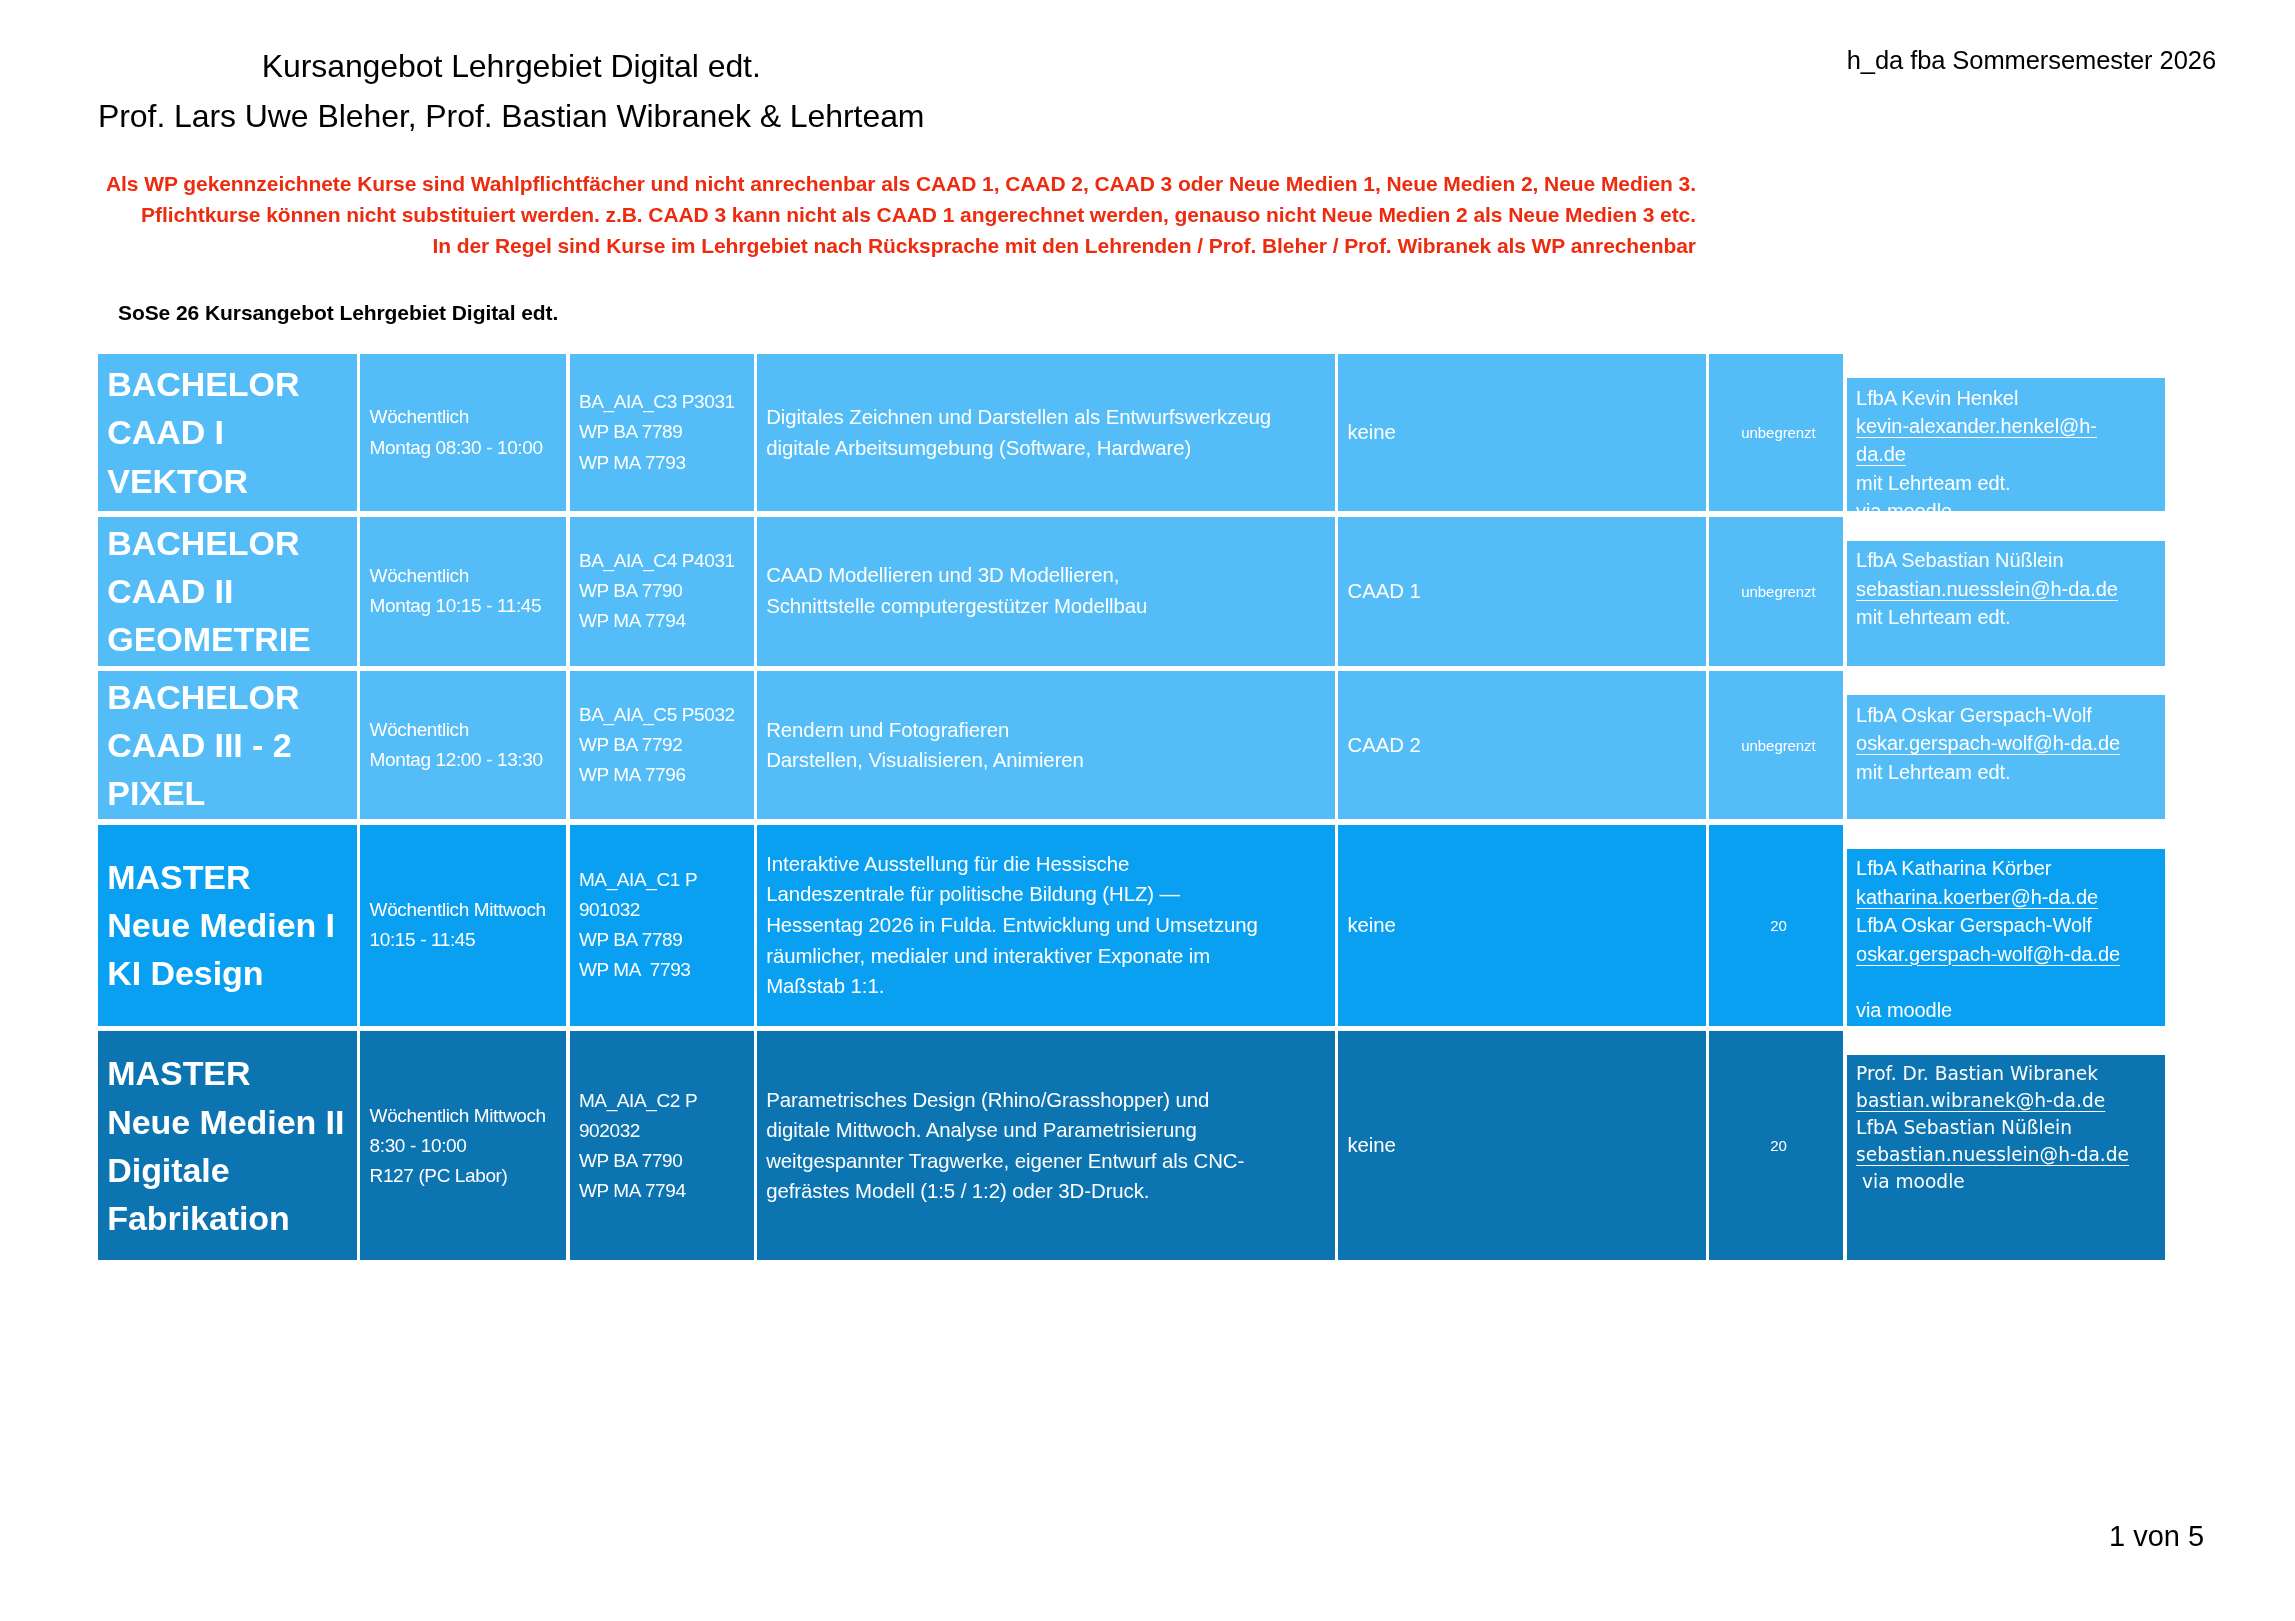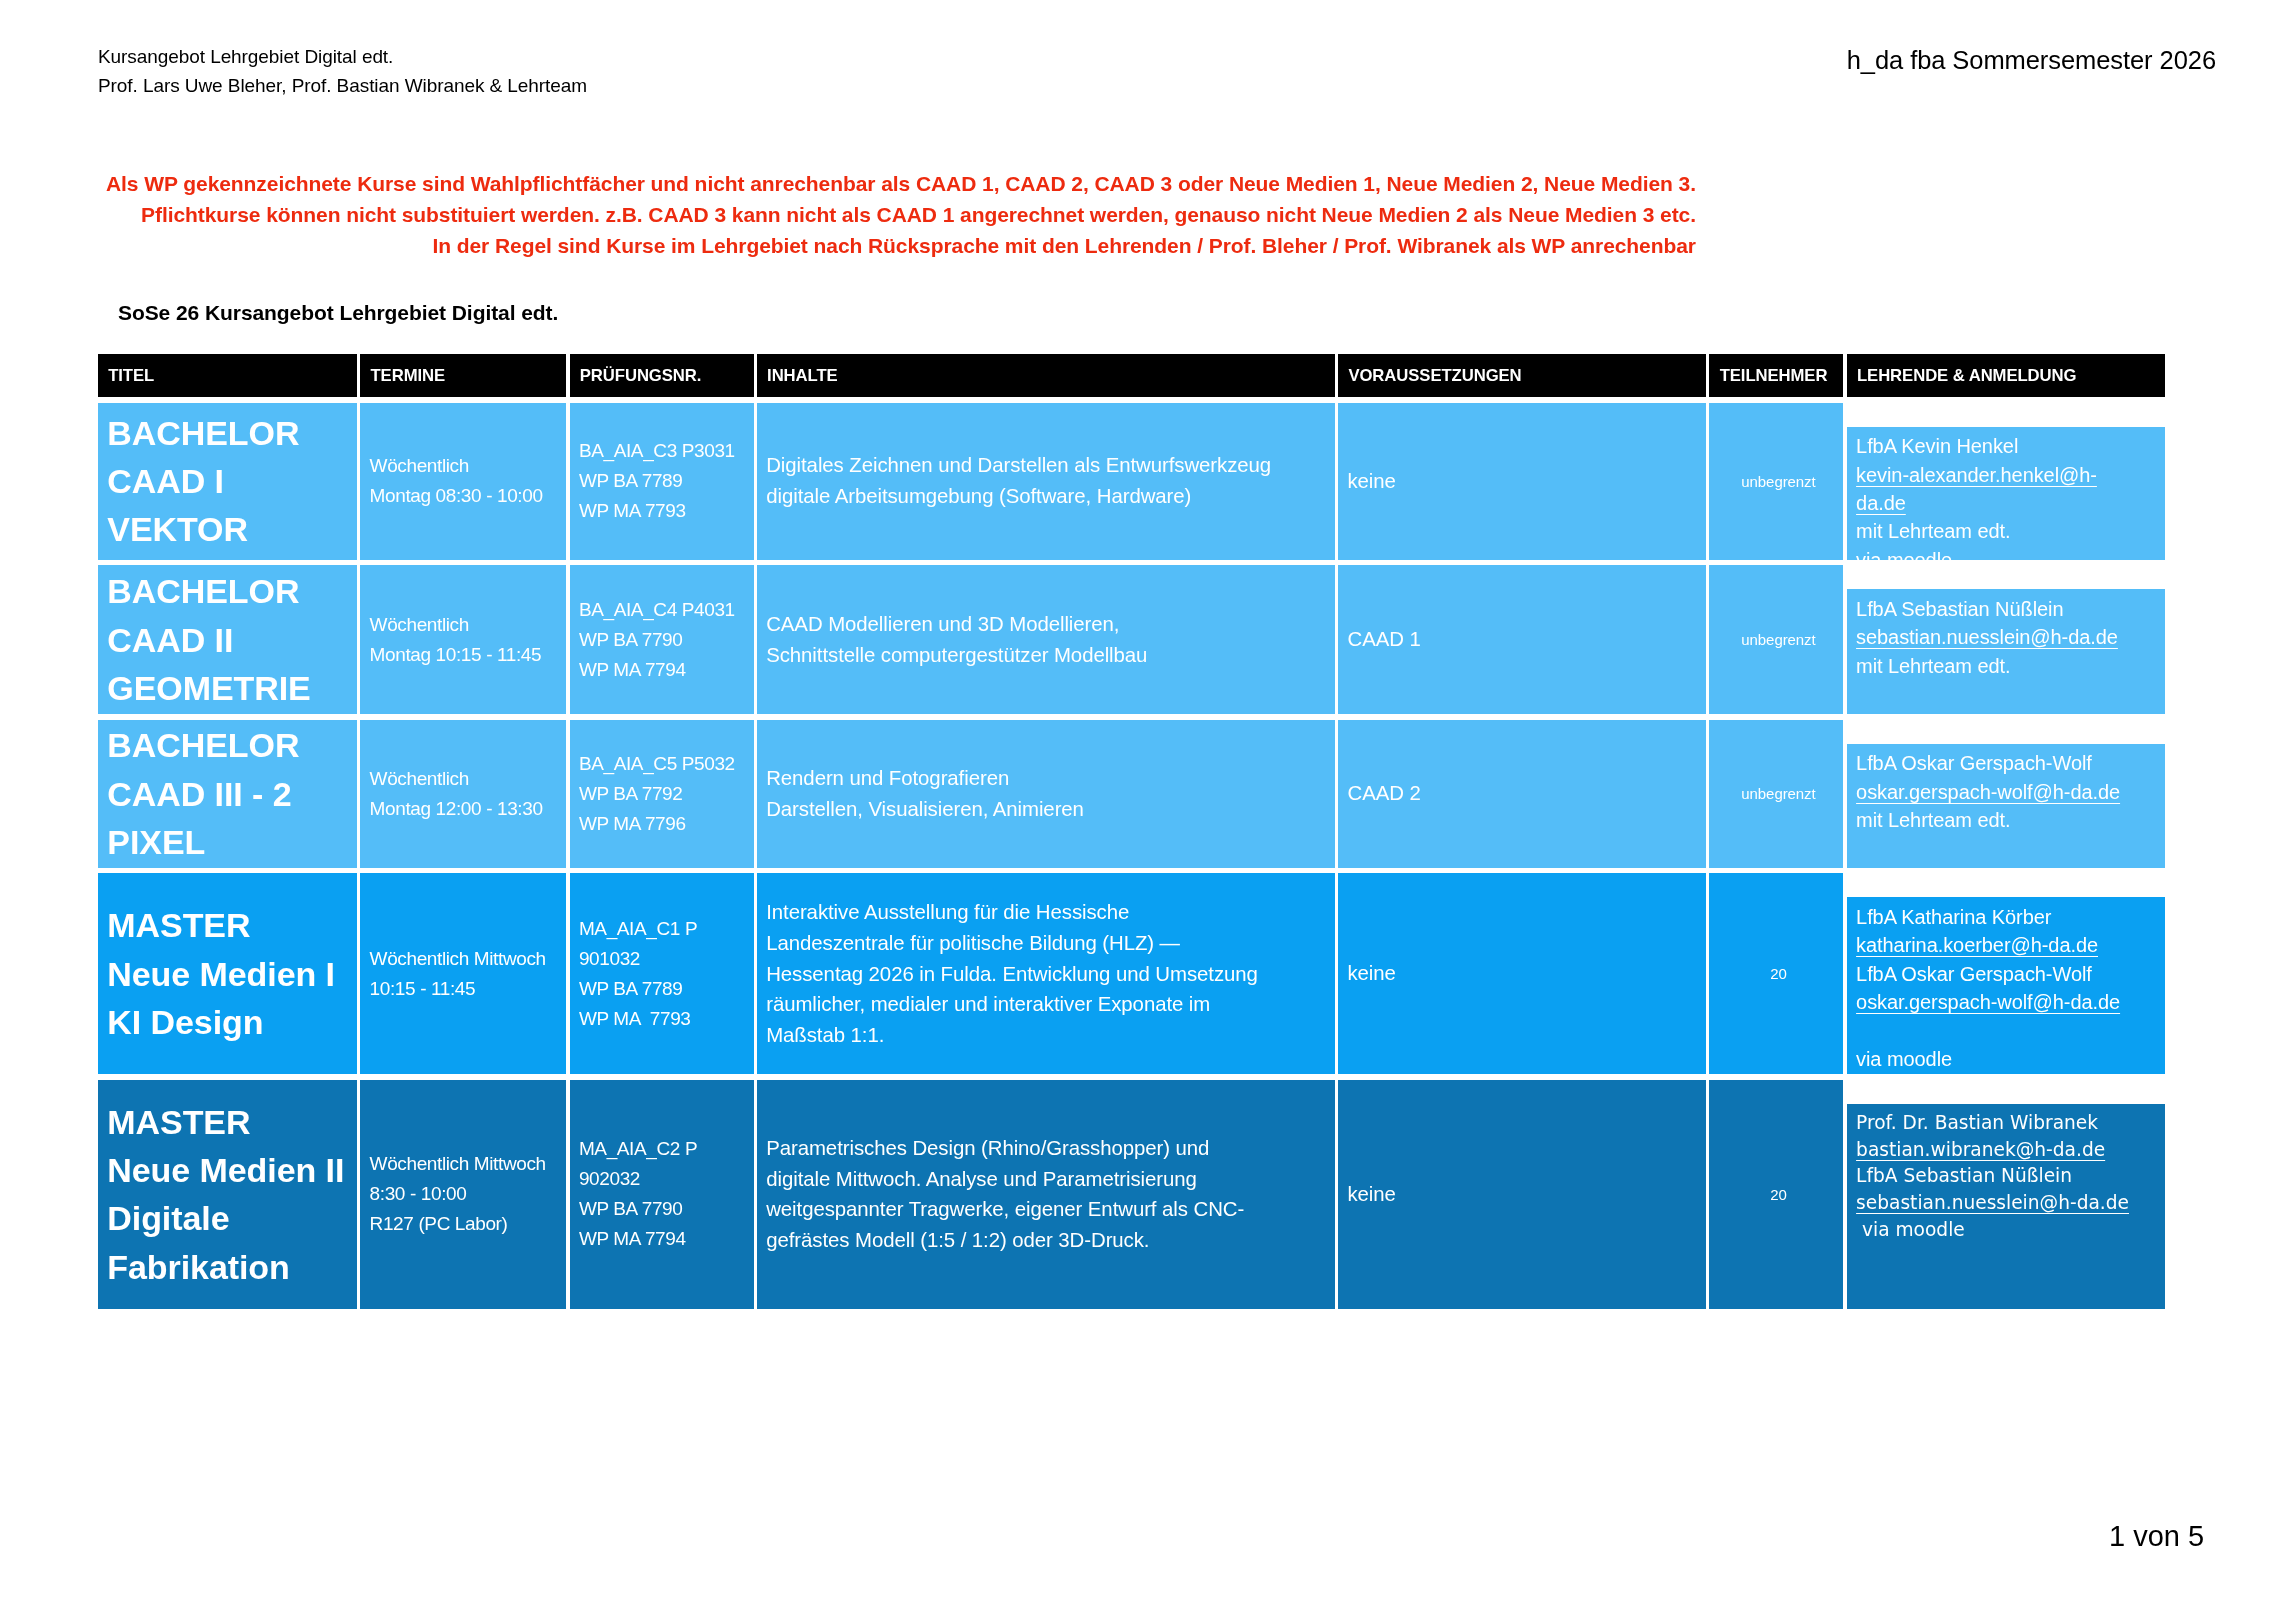--- a/index.html
+++ b/index.html
@@ -2,21 +2,21 @@
 <html style="font-size:7.4px"><head>
 <meta charset="utf-8">
 <style>
   html,body{margin:0;padding:0;}
   body{
     width:2295px;height:1622px;background:#ffffff;color:#000;
     font-family:"Liberation Sans","DejaVu Sans",sans-serif;
     font-stretch:condensed;letter-spacing:-0.01em;position:relative;overflow:hidden;
   }
   .page{position:absolute;inset:0;}
-  .hdr-left{position:absolute;left:98px;top:42px;font-size:19px;line-height:1.55;}
+  .hdr-left{position:absolute;left:98px;top:42px;font-size:32px;line-height:1.55;text-align:center;}
   .hdr-right{position:absolute;right:79px;top:46px;font-size:25.5px;text-align:center;}
   .notice{position:absolute;left:106px;top:168px;font-size:21px;font-weight:700;line-height:1.48;}
   .caption{position:absolute;left:98px;top:301px;font-size:21px;font-weight:700;margin-left:20px;}
   .pageno{position:absolute;left:2109px;top:1520px;font-size:29px;letter-spacing:0;}
   .table{position:absolute;left:98px;top:354px;width:2067px;display:flex;flex-direction:column;row-gap:5.6px;}
   .grid{display:grid;grid-template-columns:259px 206px 184px 578px 368px 134px 318px;column-gap:3.3px;}
   .thead{height:43px;}
   .th{background:#000;color:#fff;font-size:16.7px;font-weight:700;display:flex;align-items:center;padding-left:10.2px;}
   .r0{height:157px;} .r1{height:149px;} .r2{height:148px;} .r3{height:201px;} .r4{height:229px;}
   .cell{background:var(--bg,#54BDF8);color:#fff;display:flex;flex-direction:column;justify-content:center;
@@ -45,29 +45,20 @@
 
   <div class="notice" style="color: rgb(237, 43, 15); text-align: right;">
     <div>Als WP gekennzeichnete Kurse sind Wahlpflichtfächer und nicht anrechenbar als CAAD 1, CAAD 2, CAAD 3 oder Neue Medien 1, Neue Medien 2, Neue Medien 3.</div>
     <div>Pflichtkurse können nicht substituiert werden. z.B. CAAD 3 kann nicht als CAAD 1 angerechnet werden, genauso nicht Neue Medien 2 als Neue Medien 3 etc.</div>
     <div>In der Regel sind Kurse im Lehrgebiet nach Rücksprache mit den Lehrenden / Prof. Bleher / Prof. Wibranek als WP anrechenbar</div>
   </div>
 
   <div class="caption">SoSe 26 Kursangebot Lehrgebiet Digital edt.</div>
 
   <div class="table">
-    <div class="grid thead">
-        <div class="th">TITEL</div>
-        <div class="th">TERMINE</div>
-        <div class="th">PRÜFUNGSNR.</div>
-        <div class="th">INHALTE</div>
-        <div class="th">VORAUSSETZUNGEN</div>
-        <div class="th">TEILNEHMER</div>
-        <div class="th">LEHRENDE &amp; ANMELDUNG</div>
-      </div>
 
   <div class="grid tr r0" style="--bg: #54BDF8;">
         <div class="cell titel">
           <div class="line">BACHELOR</div>
           <div class="line">CAAD I</div>
           <div class="line">VEKTOR</div>
         </div>
         <div class="cell small">
           <div class="line">Wöchentlich</div>
           <div class="line">Montag 08:30 - 10:00</div>

